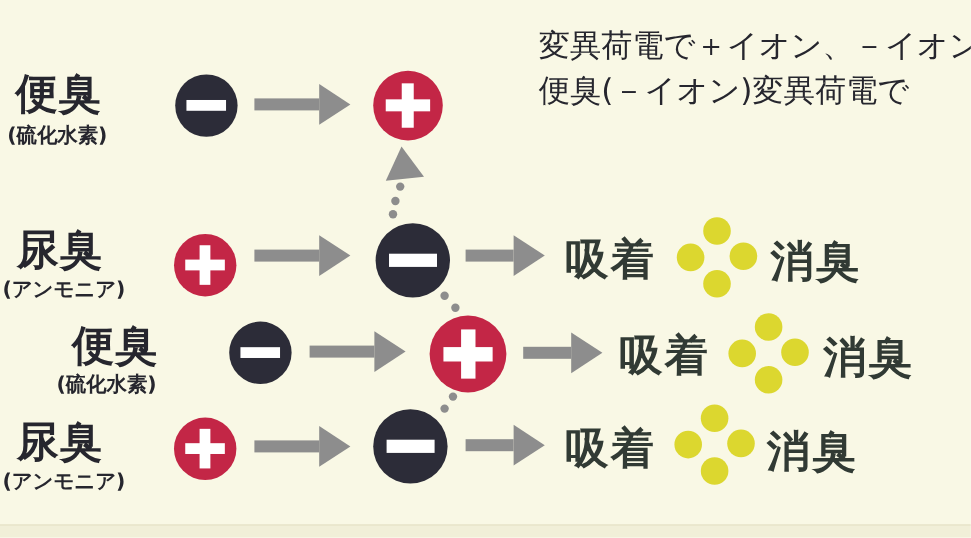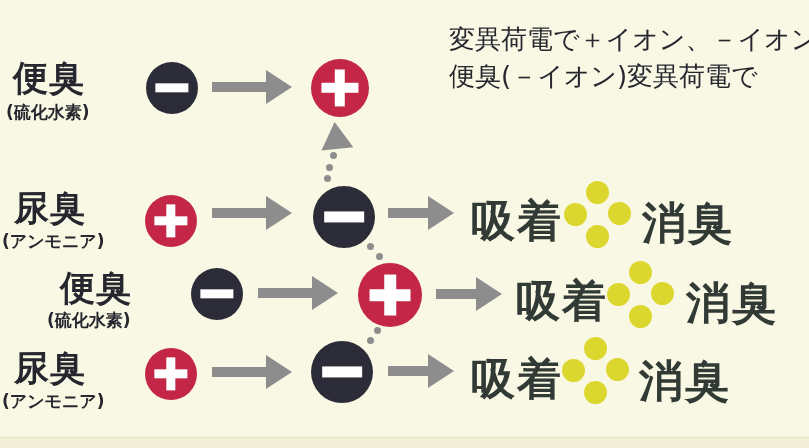--- a/index.html
+++ b/index.html
@@ -52,21 +52,21 @@
   .cluster { position:absolute; width:68px; height:68px; }
   .cluster .dot {
     position:absolute; width:23px; height:23px; border-radius:50%;
     background: var(--deodorize-dots, #dcd72f);
   }
   .dot.n { left:22px; top:0;    }
   .dot.w { left:0;    top:22px; }
   .dot.e { left:44px; top:21px; }
   .dot.s { left:22px; top:44px; }
   .result-word {
-    position:absolute; font-size:44px; font-weight:800;
+    position:absolute; font-size:36px; font-weight:800;
     color: var(--result-text, #313a34); letter-spacing:2px; white-space:nowrap;
   }
   .explain {
     position:absolute; left:421px; top:21px;
     font-size:26px; line-height:37px; font-weight:500;
     color: var(--text, #2d3134); white-space:nowrap;margin-left:28px;
   }
   .bottom-band {
     position:absolute; left:0; right:0; bottom:0; height:10px;
     background:#f1efd8; border-top:1px solid #e5e2c5;

